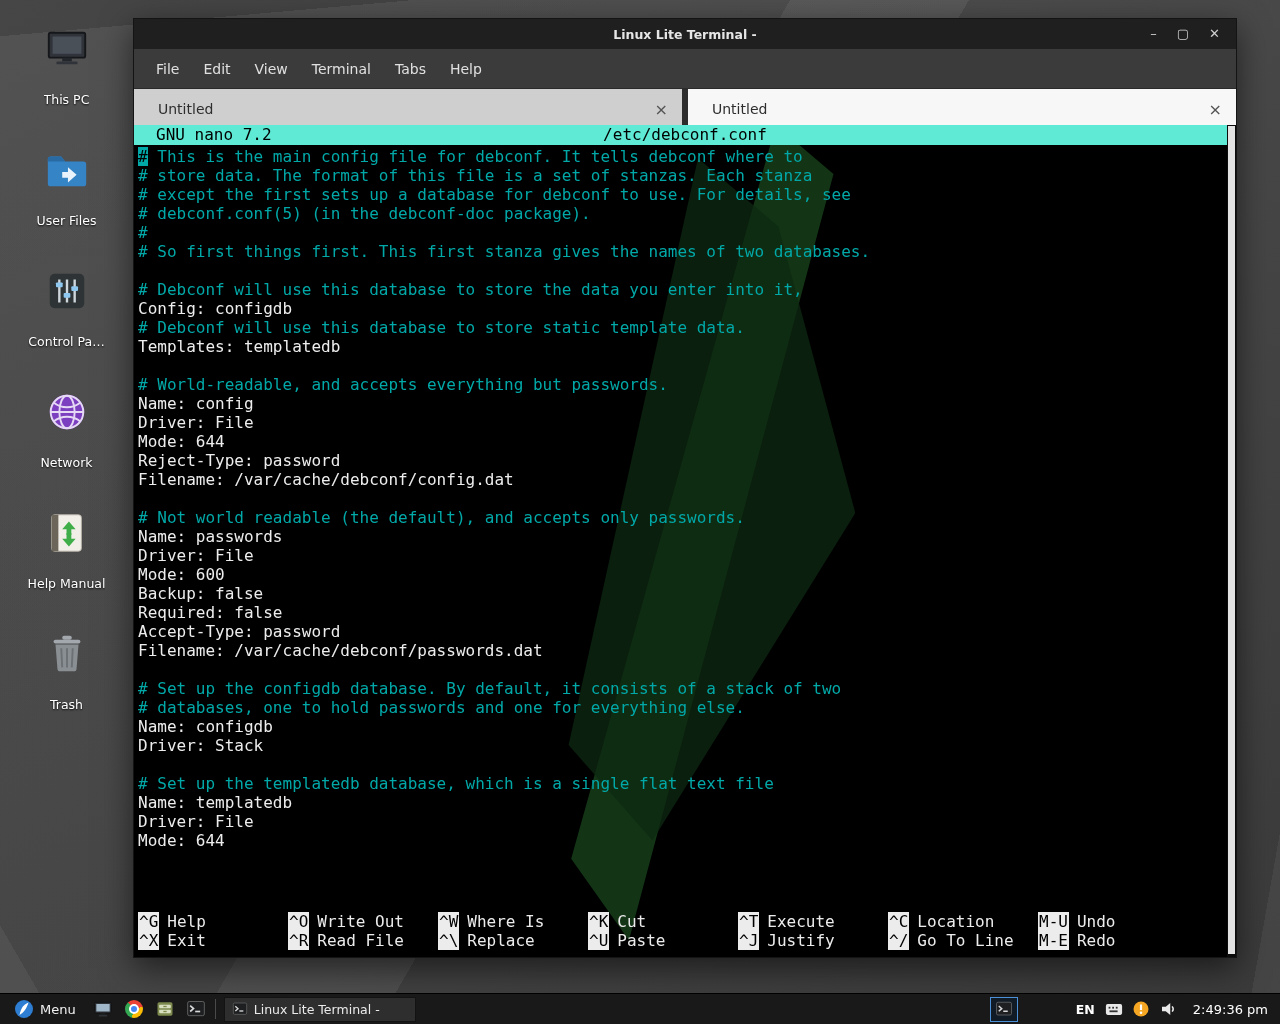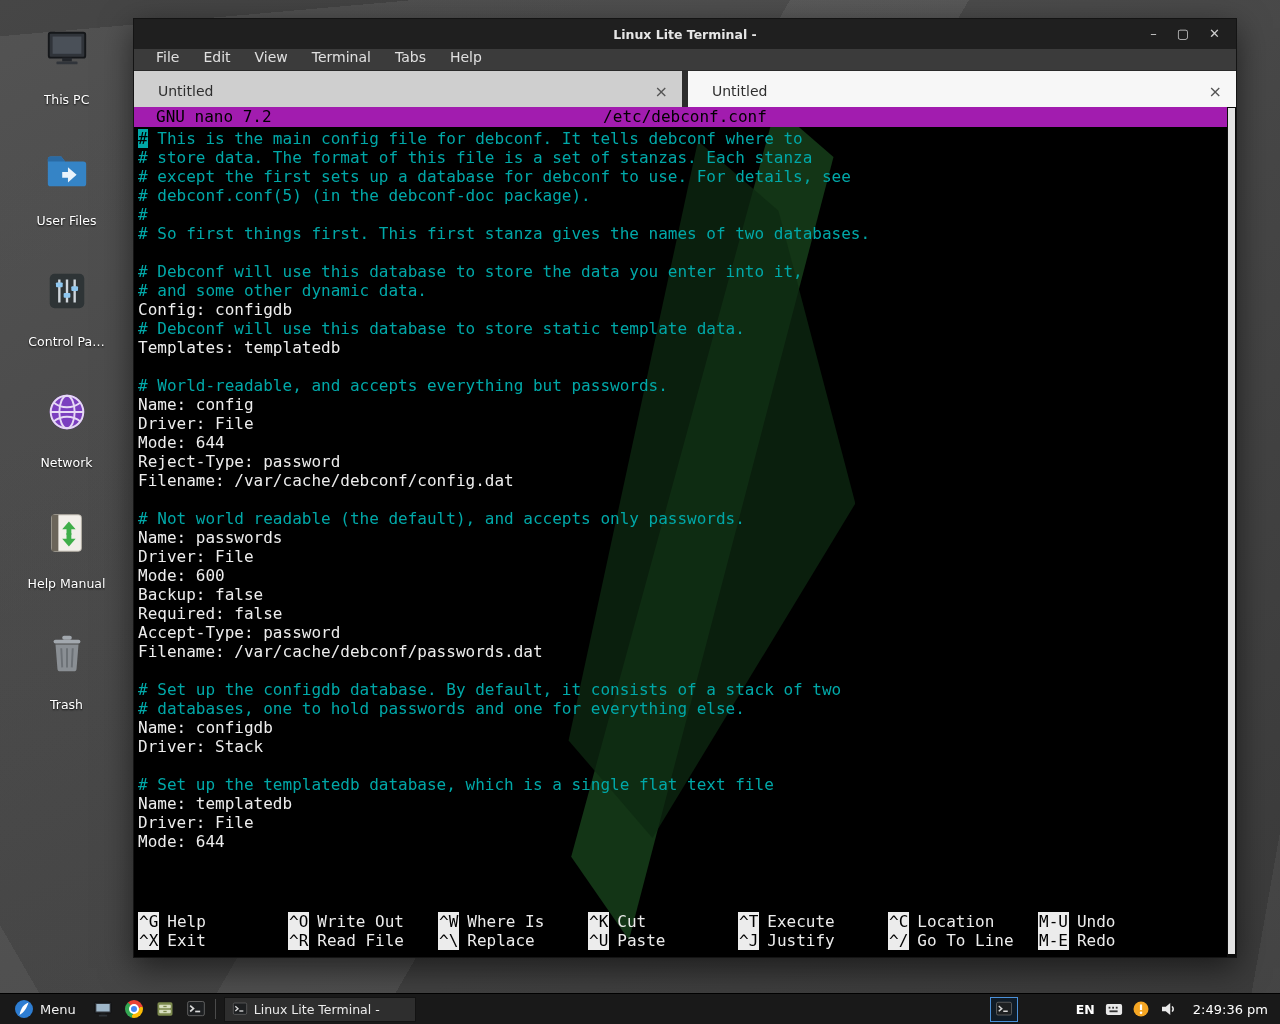--- a/index.html
+++ b/index.html
@@ -24,39 +24,39 @@
   .dicon-label{font-size:12.5px;color:#fff;text-shadow:0 1px 2px rgba(0,0,0,.9);text-align:center;
     max-width:106px;white-space:nowrap;overflow:hidden}
 
   
   .window{position:absolute;left:133px;top:18px;width:1104px;height:940px;z-index:2;
     border:1px solid #141414;box-shadow:0 10px 30px rgba(0,0,0,.55);display:flex;flex-direction:column;background:#000}
   .titlebar{height:30px;background:#1f1f1f;display:flex;align-items:center;position:relative;flex:0 0 auto}
   .title{position:absolute;left:0;right:0;text-align:center;font-size:12.5px;font-weight:bold;color:#e6e6e6}
   .winbtns{margin-left:auto;display:flex;gap:20px;padding-right:16px;z-index:1}
   .winbtn{color:#cfcfcf;font-size:13px;line-height:30px;cursor:default;font-family:"DejaVu Sans",sans-serif}
-  .menubar{height:22px;background:#3b3b3b;border-bottom:1px solid #2a2a2a;display:flex;align-items:flex-start;
+  .menubar{height:40px;background:#3b3b3b;border-bottom:1px solid #2a2a2a;display:flex;align-items:center;
     gap:24px;padding-left:22px;flex:0 0 auto}
   .menu-item{font-size:14px;color:#e0e0e0}
   .tabbar{height:36px;background:#2c2c2c;display:flex;gap:6px;flex:0 0 auto}
   .tab{flex:1 1 0;display:flex;align-items:center;background:#cfcfcf;padding:4px 14px 0 24px}
   .tab.active{background:#f7f7f7}
   .tab-label{font-size:14px;color:#2e2e2e}
   .tab-close{margin-left:auto;color:#555;font-size:16px}
 
   
   .term-area{position:relative;flex:1 1 auto;background:#000;overflow:hidden;
     font-family:"DejaVu Sans Mono","Liberation Mono",monospace}
   .feather{position:absolute;left:0;top:0;right:9px;bottom:0;pointer-events:none}
   .feather i{position:absolute;display:block}
   .feather .f1{left:40%;top:0;width:24%;height:98%;background:#133516;
     clip-path:polygon(78% 0,100% 6%,22% 100%,0 90%)}
   .feather .f2{left:34%;top:4%;width:32%;height:82%;background:#0e2a11;opacity:.75;
     clip-path:polygon(55% 0,78% 10%,100% 52%,42% 100%,18% 86%)}
-  .nano-header{position:relative;height:20px;background:#a21caf;color:#000;font-size:16px;line-height:20px;z-index:3}
+  .nano-header{position:relative;height:20px;background:#5eead4;color:#000;font-size:16px;line-height:20px;z-index:3}
   .nano-version{position:absolute;left:22px}
   .nano-file{position:absolute;left:0;right:0;text-align:center}
   .term-lines{position:relative;z-index:2;padding:2px 0 0 4px}
   .tline{height:19px;line-height:19px;font-size:16px;white-space:pre;color:var(--text,#ededed)}
   .tline.comment{color:var(--comment,#00a8a8)}
   .cursor{background:var(--comment,#00a8a8);color:#000}
   .nano-shortcuts{position:absolute;left:4px;right:14px;bottom:7px;z-index:2}
   .srow{display:grid;grid-template-columns:repeat(7,150px);height:19px}
   .scell{white-space:nowrap;font-size:16px;line-height:19px}
   .skey{background:#ececec;color:#000;padding:0 1px}
@@ -214,21 +214,20 @@
       </div>
       <div class="term-lines">
           <div class="tline comment"><span class="cursor">#</span> This is the main config file for debconf. It tells debconf where to</div>
           <div class="tline comment"># store data. The format of this file is a set of stanzas. Each stanza</div>
           <div class="tline comment"># except the first sets up a database for debconf to use. For details, see</div>
           <div class="tline comment"># debconf.conf(5) (in the debconf-doc package).</div>
           <div class="tline comment">#</div>
           <div class="tline comment"># So first things first. This first stanza gives the names of two databases.</div>
           <div class="tline plain">&nbsp;</div>
           <div class="tline comment"># Debconf will use this database to store the data you enter into it,</div>
-          <div class="tline comment"># and some other dynamic data.</div>
           <div class="tline plain">Config: configdb</div>
           <div class="tline comment"># Debconf will use this database to store static template data.</div>
           <div class="tline plain">Templates: templatedb</div>
           <div class="tline plain">&nbsp;</div>
           <div class="tline comment"># World-readable, and accepts everything but passwords.</div>
           <div class="tline plain">Name: config</div>
           <div class="tline plain">Driver: File</div>
           <div class="tline plain">Mode: 644</div>
           <div class="tline plain">Reject-Type: password</div>
           <div class="tline plain">Filename: /var/cache/debconf/config.dat</div>

